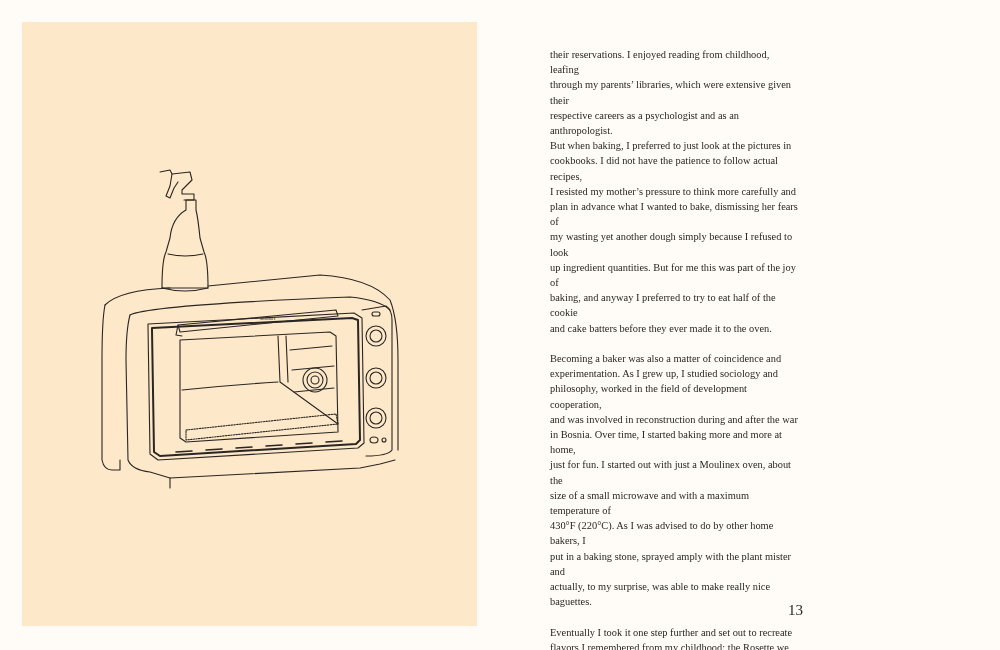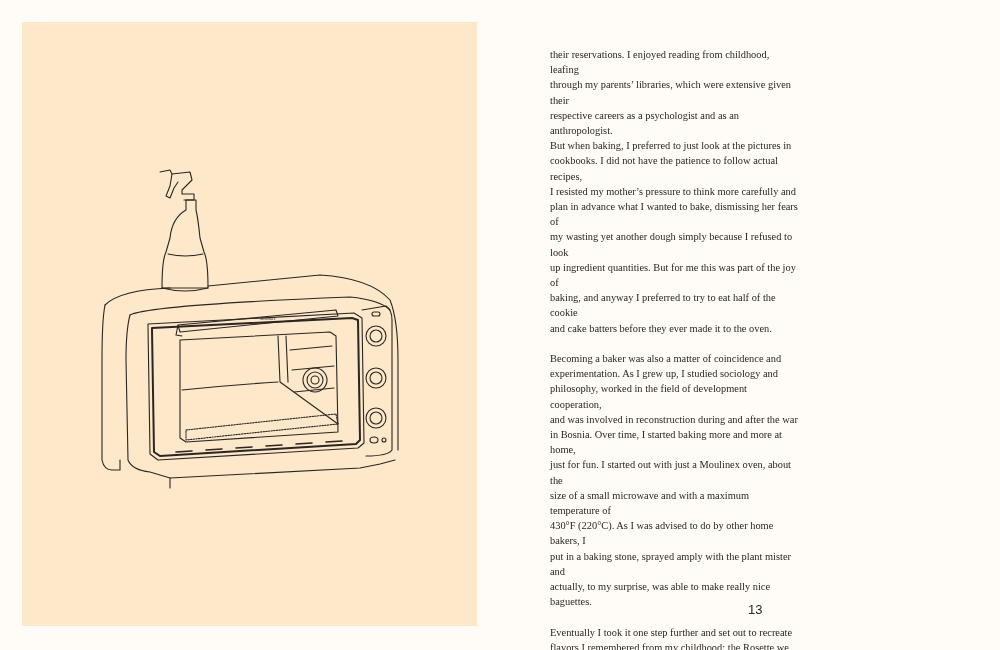--- a/index.html
+++ b/index.html
@@ -16,23 +16,23 @@
   .illustration {
     position: absolute; left: 90px; top: 160px;
     width: 330px; height: 340px;
   }
   .text-column {
     position: absolute; left: 550px; top: 47px; width: 250px;
     color: #2a2623; font-size: 10.4px; line-height: 15.2px;
   }
   .para { margin: 0 0 15.2px 0; white-space: pre-line; }
   .page-number {
-    position: absolute; left: 748px; top: 602px;
-    font-family: Liberation Sans, sans-serif;
-    font-size: 13px; color: #2a2623;
+    position: absolute; left: 788px; top: 602px;
+    font-family: Liberation Serif, serif;
+    font-size: 15px; color: #2a2623;
   }
 </style>
 </head>
 <body>
 
 <div class="left-panel">
 </div>
 
 <svg class="illustration" viewBox="0 0 330 340" xmlns="http://www.w3.org/2000/svg" fill="none" stroke="#2a2623" stroke-width="1.1" stroke-linecap="round" stroke-linejoin="round">
 

